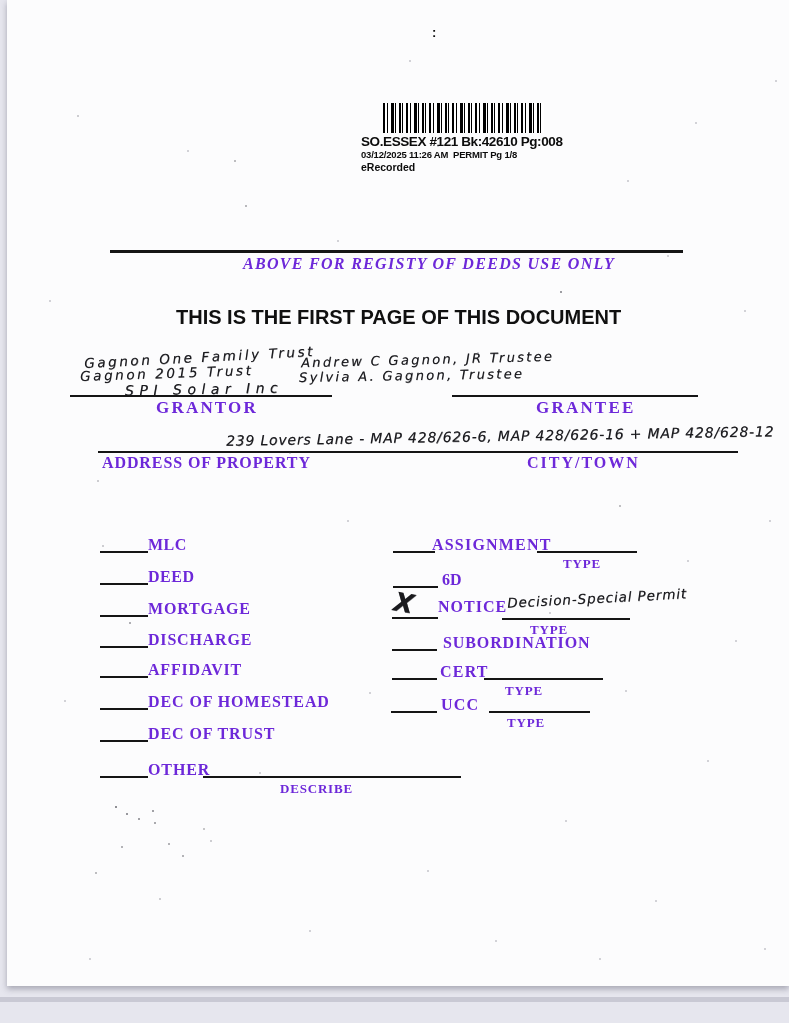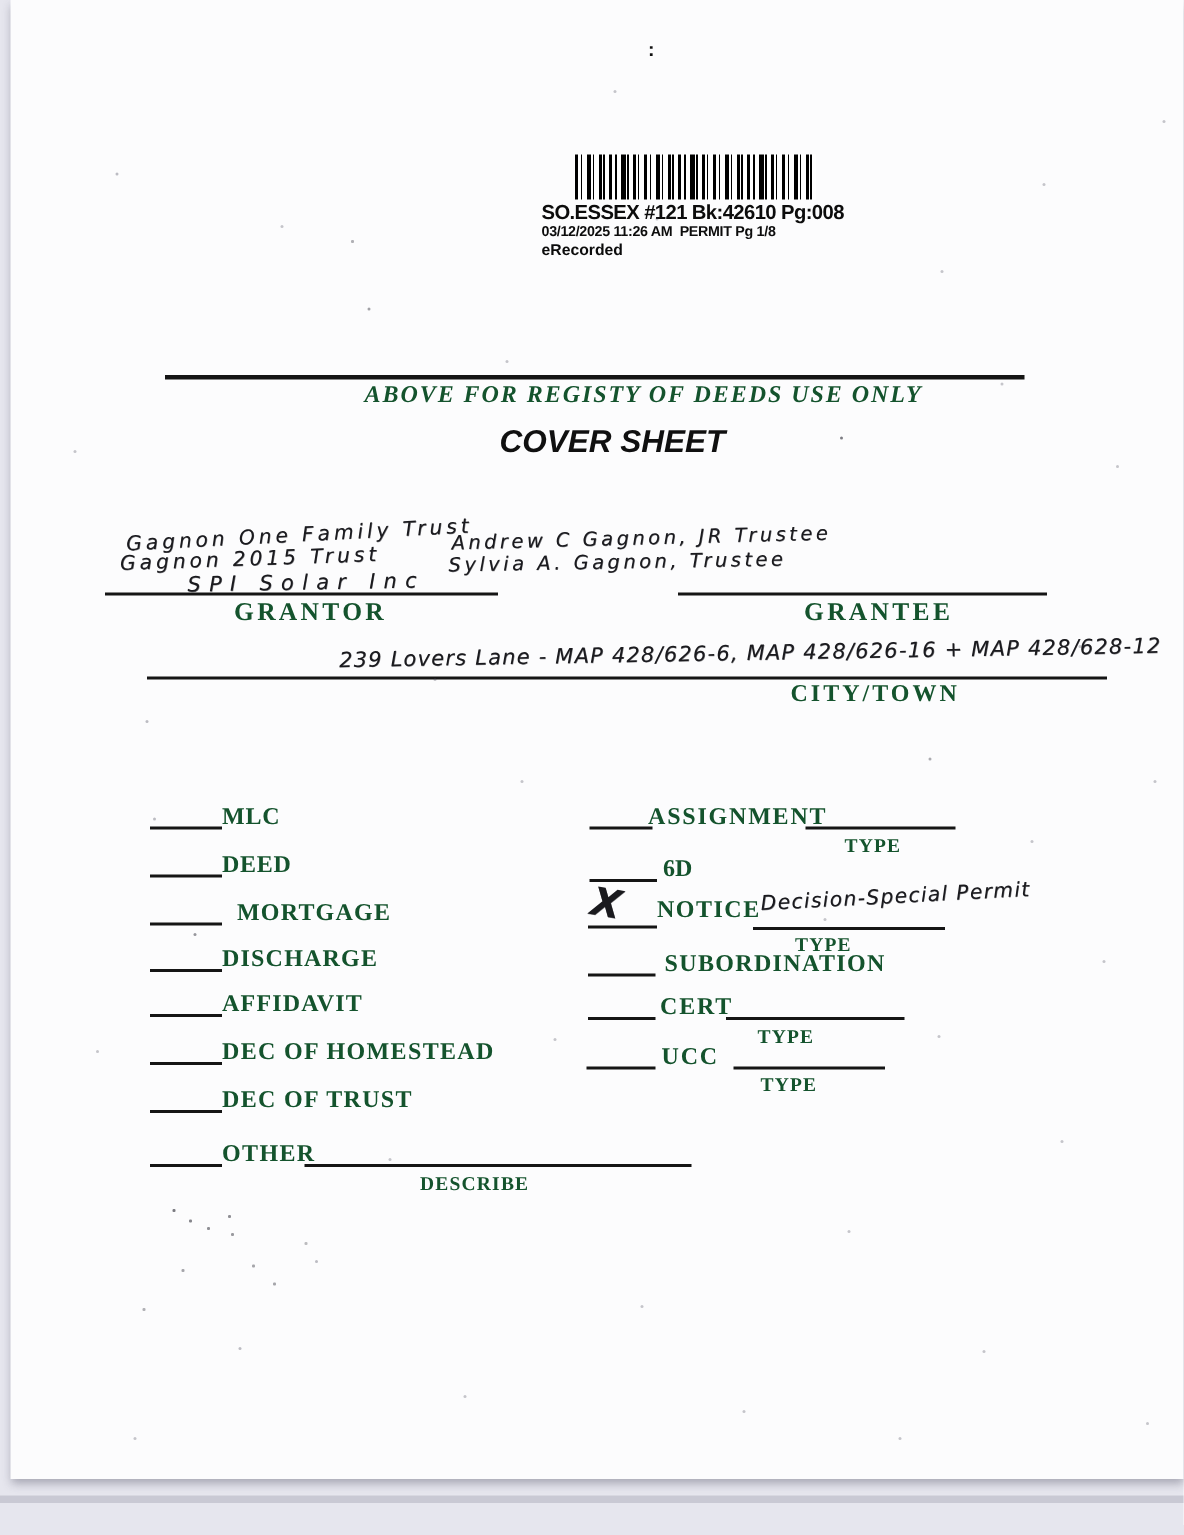--- a/index.html
+++ b/index.html
@@ -7,21 +7,21 @@
     width:789px;height:1023px;position:relative;overflow:hidden;
     background:#e6e6ee;
     font-family:"Liberation Serif",serif;
   }
   .page{
     position:absolute;left:7px;top:0;width:782px;height:986px;
     background:#fcfcfd;
     box-shadow:0 3px 6px rgba(70,70,90,.4);
   }
   .abs{position:absolute;}
-  .serifb{font-family:"Liberation Serif",serif;font-weight:bold;color:#14532d;}
+  .serifb{font-family:"Liberation Serif",serif;font-weight:bold;color:#6d28d9;}
   .sansb{font-family:"Liberation Sans",sans-serif;font-weight:bold;color:#101010;}
   .hand{
     font-family:"DejaVu Sans",sans-serif;font-style:italic;color:#1a1a1e;
     white-space:nowrap;text-shadow:0.3px 0.3px 0 rgba(20,20,25,.55);
   }
   .hline{position:absolute;background:#151515;height:2px;}
   .stamp{font-family:"Liberation Sans",sans-serif;font-weight:bold;color:#0c0c0c;white-space:pre;}
   .barcode{
     position:absolute;left:376px;top:103px;width:161px;height:30px;
     background-color:#fff;
@@ -60,46 +60,47 @@
 
   <span class="abs sansb" style="left:425px;top:25px;font-size:13px;">:</span>
 
   <div class="barcode"></div>
   <div class="abs stamp" style="left:354px;top:134px;font-size:13.5px;letter-spacing:-0.4px;">SO.ESSEX #121 Bk:42610 Pg:008</div>
   <div class="abs stamp" style="left:354px;top:149px;font-size:9.5px;letter-spacing:-0.2px;">03/12/2025 11:26 AM  PERMIT Pg 1/8</div>
   <div class="abs stamp" style="left:354px;top:161px;font-size:10.5px;">eRecorded</div>
 
   <div class="hline" style="left:103px;top:250px;width:573px;height:2.5px;"></div>
   <div class="abs serifb" style="left:236px;top:255px;font-size:16px;font-style:italic;letter-spacing:1.3px;">ABOVE FOR REGISTY OF DEEDS USE ONLY</div>
-  <div class="abs sansb" style="left:326px;top:283px;font-size:21px;font-style:italic;">COVER SHEET</div>
+  <div class="abs sansb" style="left:169px;top:306px;font-size:20px;">THIS IS THE FIRST PAGE OF THIS DOCUMENT</div>
 
   <div class="abs hand" style="left:77px;top:349px;font-size:13.5px;letter-spacing:2.6px;transform:rotate(-3deg);">Gagnon One Family Trust</div>
   <div class="abs hand" style="left:73px;top:365px;font-size:13.5px;letter-spacing:2.6px;transform:rotate(-2deg);">Gagnon 2015 Trust</div>
   <div class="abs hand" style="left:118px;top:381px;font-size:14px;letter-spacing:5.5px;transform:rotate(-1deg);">SPI Solar Inc</div>
   <div class="hline" style="left:63px;top:395px;width:262px;"></div>
   <div class="abs serifb" style="left:149px;top:398px;font-size:17px;letter-spacing:2.2px;">GRANTOR</div>
 
   <div class="abs hand" style="left:294px;top:352px;font-size:13px;letter-spacing:2.3px;transform:rotate(-1.5deg);">Andrew C Gagnon, JR Trustee</div>
   <div class="abs hand" style="left:292px;top:368px;font-size:13px;letter-spacing:2.3px;transform:rotate(-1deg);">Sylvia A. Gagnon, Trustee</div>
   <div class="hline" style="left:445px;top:395px;width:246px;"></div>
   <div class="abs serifb" style="left:529px;top:398px;font-size:17px;letter-spacing:2.2px;">GRANTEE</div>
 
   <div class="abs hand" style="left:219px;top:428px;font-size:14px;letter-spacing:0.8px;transform:rotate(-1deg);">239 Lovers Lane - MAP 428/626-6, MAP 428/626-16 + MAP 428/628-12</div>
   <div class="hline" style="left:91px;top:451px;width:640px;"></div>
+  <div class="abs serifb" style="left:95px;top:454px;font-size:16px;letter-spacing:0.9px;">ADDRESS OF PROPERTY</div>
   <div class="abs serifb" style="left:520px;top:454px;font-size:16px;letter-spacing:2px;">CITY/TOWN</div>
 
 
   <div class="hline" style="left:93px;top:551px;width:48px;"></div>
   <div class="abs serifb" style="left:141px;top:536px;font-size:16px;letter-spacing:0.5px;text-align:right;">MLC</div>
 
   <div class="hline" style="left:93px;top:583px;width:48px;"></div>
   <div class="abs serifb" style="left:141px;top:568px;font-size:16px;letter-spacing:0.5px;">DEED</div>
 
   <div class="hline" style="left:93px;top:615px;width:48px;"></div>
-  <div class="abs serifb" style="left:151px;top:600px;font-size:16px;letter-spacing:0.8px;">MORTGAGE</div>
+  <div class="abs serifb" style="left:141px;top:600px;font-size:16px;letter-spacing:0.8px;">MORTGAGE</div>
 
   <div class="hline" style="left:93px;top:646px;width:48px;"></div>
   <div class="abs serifb" style="left:141px;top:631px;font-size:16px;letter-spacing:0.8px;">DISCHARGE</div>
 
   <div class="hline" style="left:93px;top:676px;width:48px;"></div>
   <div class="abs serifb" style="left:141px;top:661px;font-size:16px;letter-spacing:0.8px;">AFFIDAVIT</div>
 
   <div class="hline" style="left:93px;top:708px;width:48px;"></div>
   <div class="abs serifb" style="left:141px;top:693px;font-size:16px;letter-spacing:0.9px;">DEC OF HOMESTEAD</div>
 

